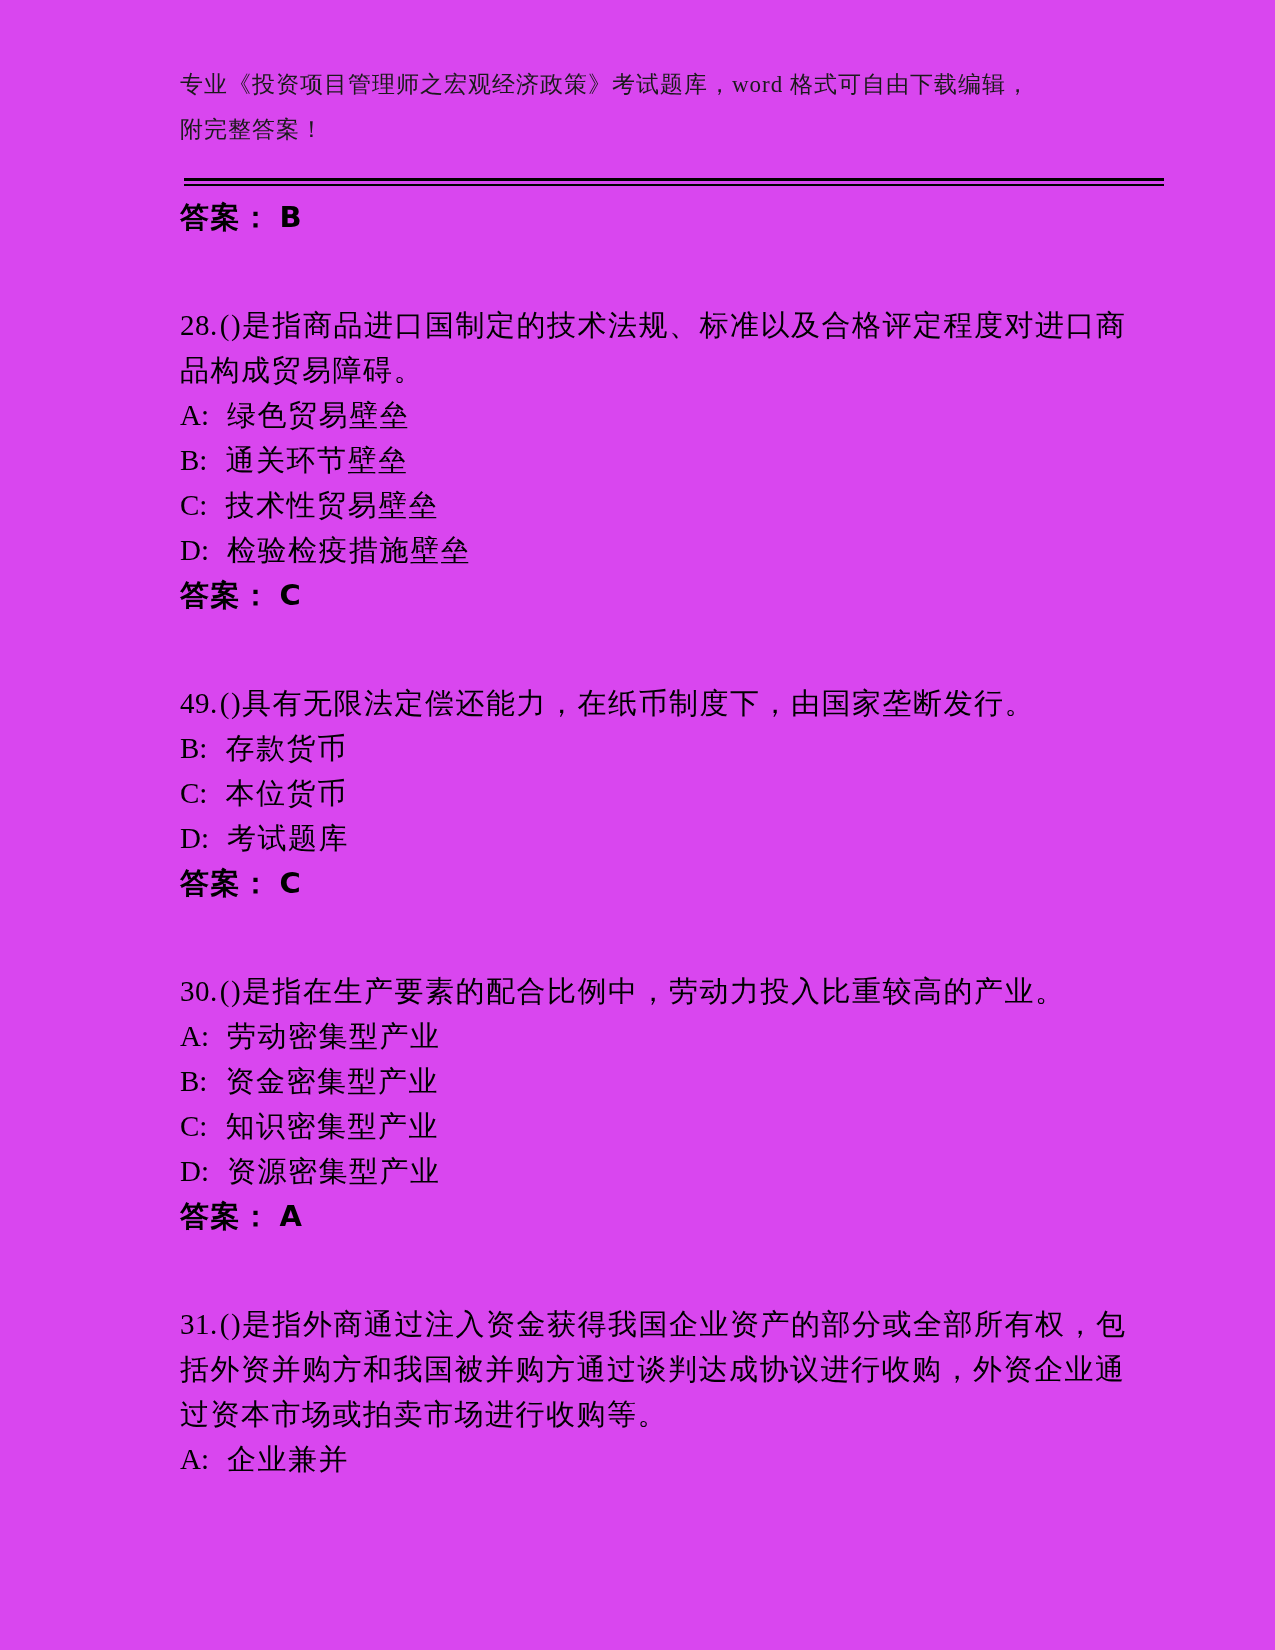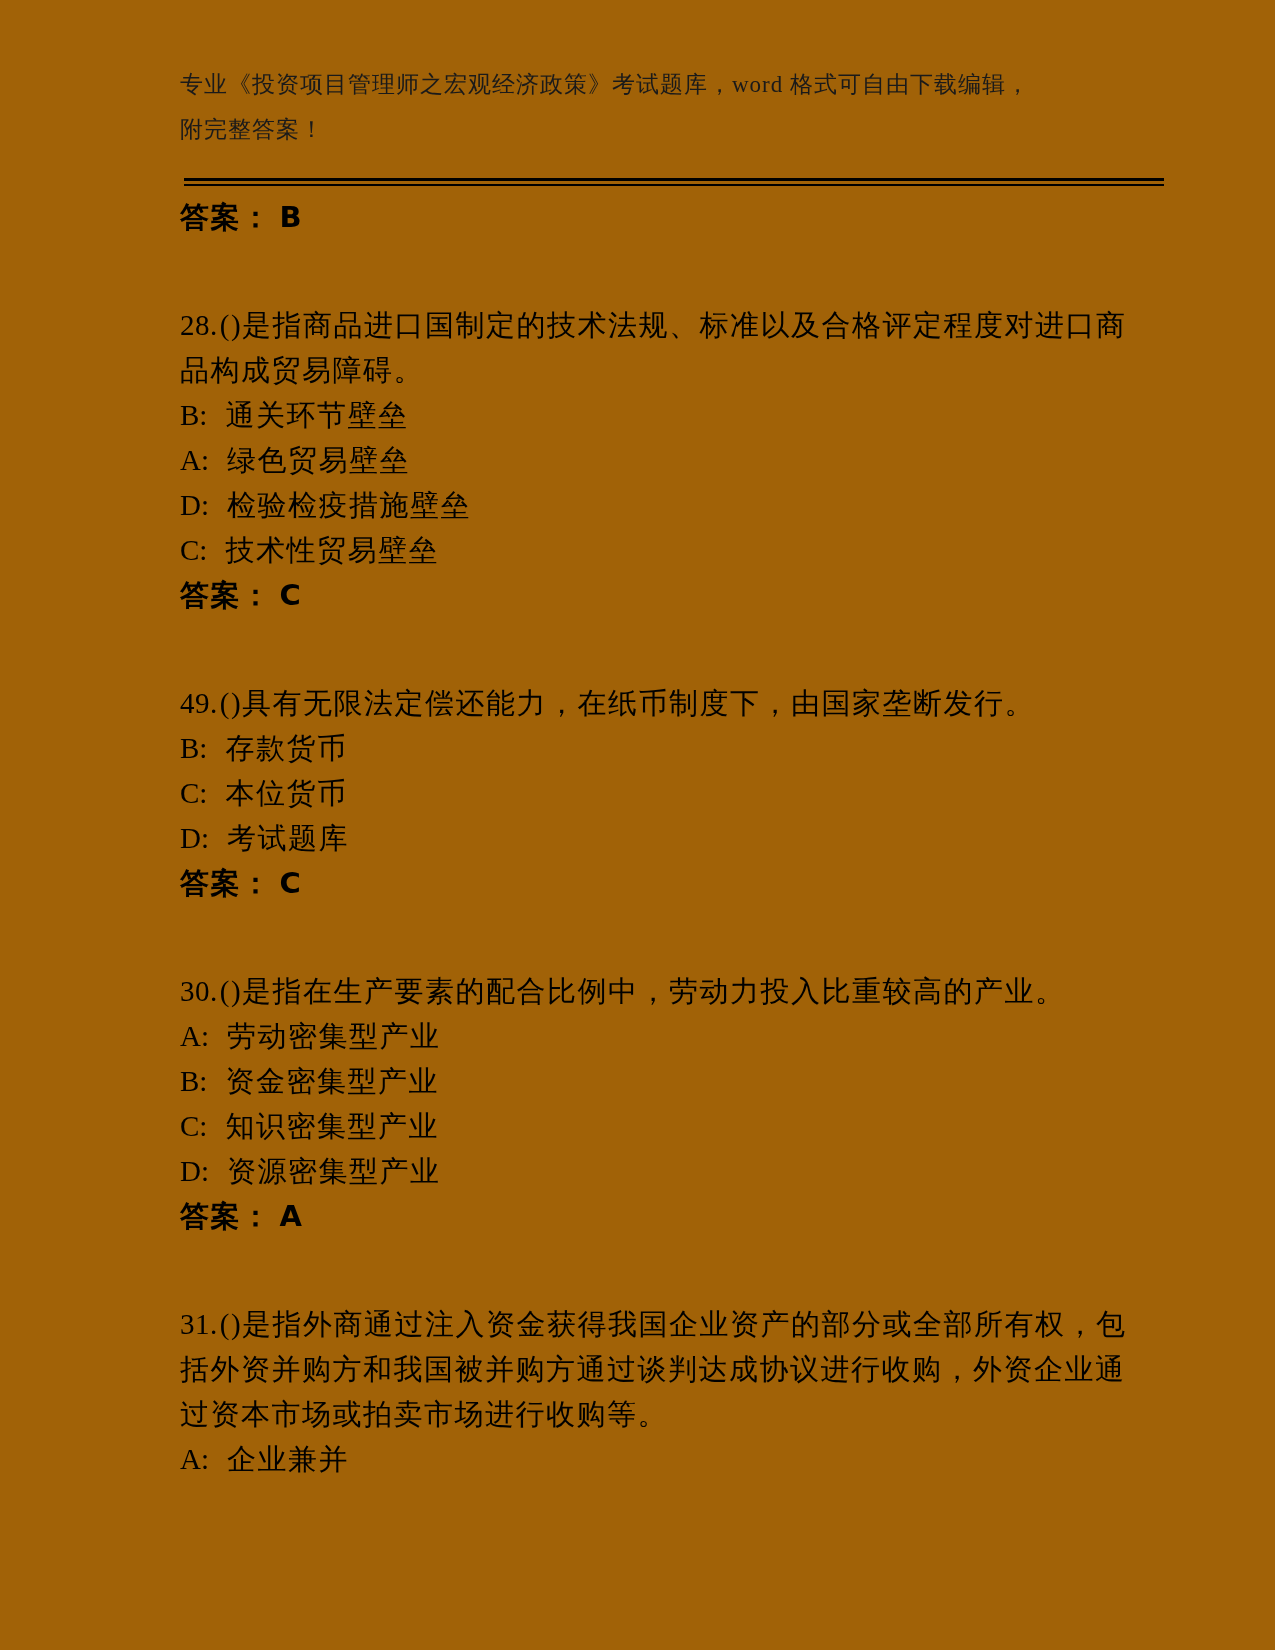--- a/index.html
+++ b/index.html
@@ -4,21 +4,21 @@
 <style>
   html, body {
     margin: 0;
     padding: 0;
     background: #ffffff;
   }
   .page {
     position: relative;
     width: 1275px;
     height: 1650px;
-    background: #a16207;
+    background: #d946ef;
     box-sizing: border-box;
     padding: 62px 90px 0 180px;
     overflow: hidden;
     color: #000;
     font-family: "Liberation Serif", "DejaVu Serif", serif;
   }
   p { margin: 0; }
 
   .header-text {
     width: 862px;
@@ -73,24 +73,24 @@
   <div>
     <p class="header-text">专业《投资项目管理师之宏观经济政策》考试题库，word 格式可自由下载编辑，附完整答案！</p>
   </div>
 
   <div class="header-rule"></div>
 
   <p class="answer orphan"><span>答案：</span><span class="ans">B</span></p>
 
   <section class="block">
     <p class="qtext"><span class="qnum">28.</span><span>()是指商品进口国制定的技术法规、标准以及合格评定程度对进口商品构成贸易障碍。</span></p>
+    <p class="opt"><span class="letter">A:</span><span>绿色贸易壁垒</span></p>
     <p class="opt"><span class="letter">B:</span><span>通关环节壁垒</span></p>
-    <p class="opt"><span class="letter">A:</span><span>绿色贸易壁垒</span></p>
+    <p class="opt"><span class="letter">C:</span><span>技术性贸易壁垒</span></p>
     <p class="opt"><span class="letter">D:</span><span>检验检疫措施壁垒</span></p>
-    <p class="opt"><span class="letter">C:</span><span>技术性贸易壁垒</span></p>
     <p class="answer"><span>答案：</span><span class="ans">C</span></p>
   </section>
 
   <section class="block">
     <p class="qtext"><span class="qnum">49.</span><span>()具有无限法定偿还能力，在纸币制度下，由国家垄断发行。</span></p>
     <p class="opt"><span class="letter">B:</span><span>存款货币</span></p>
     <p class="opt"><span class="letter">C:</span><span>本位货币</span></p>
     <p class="opt"><span class="letter">D:</span><span>考试题库</span></p>
     <p class="answer"><span>答案：</span><span class="ans">C</span></p>
   </section>

